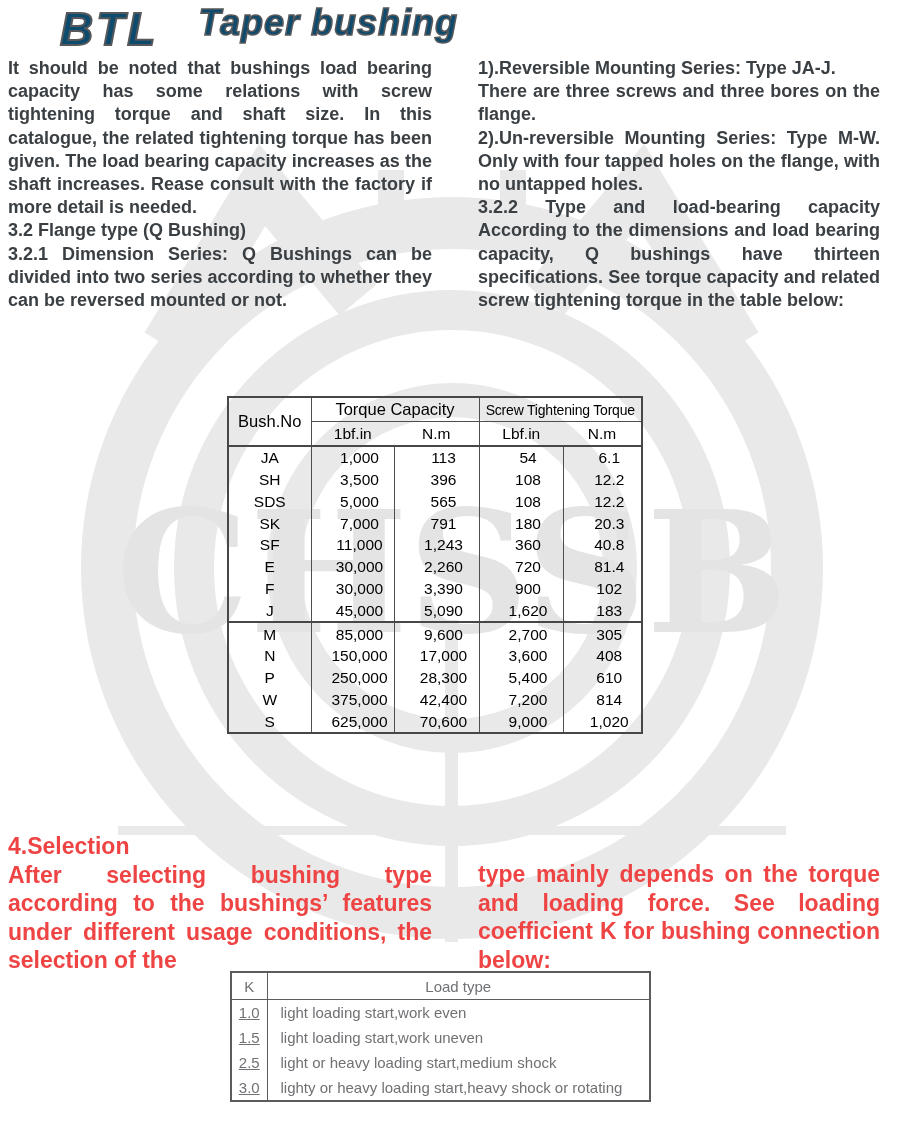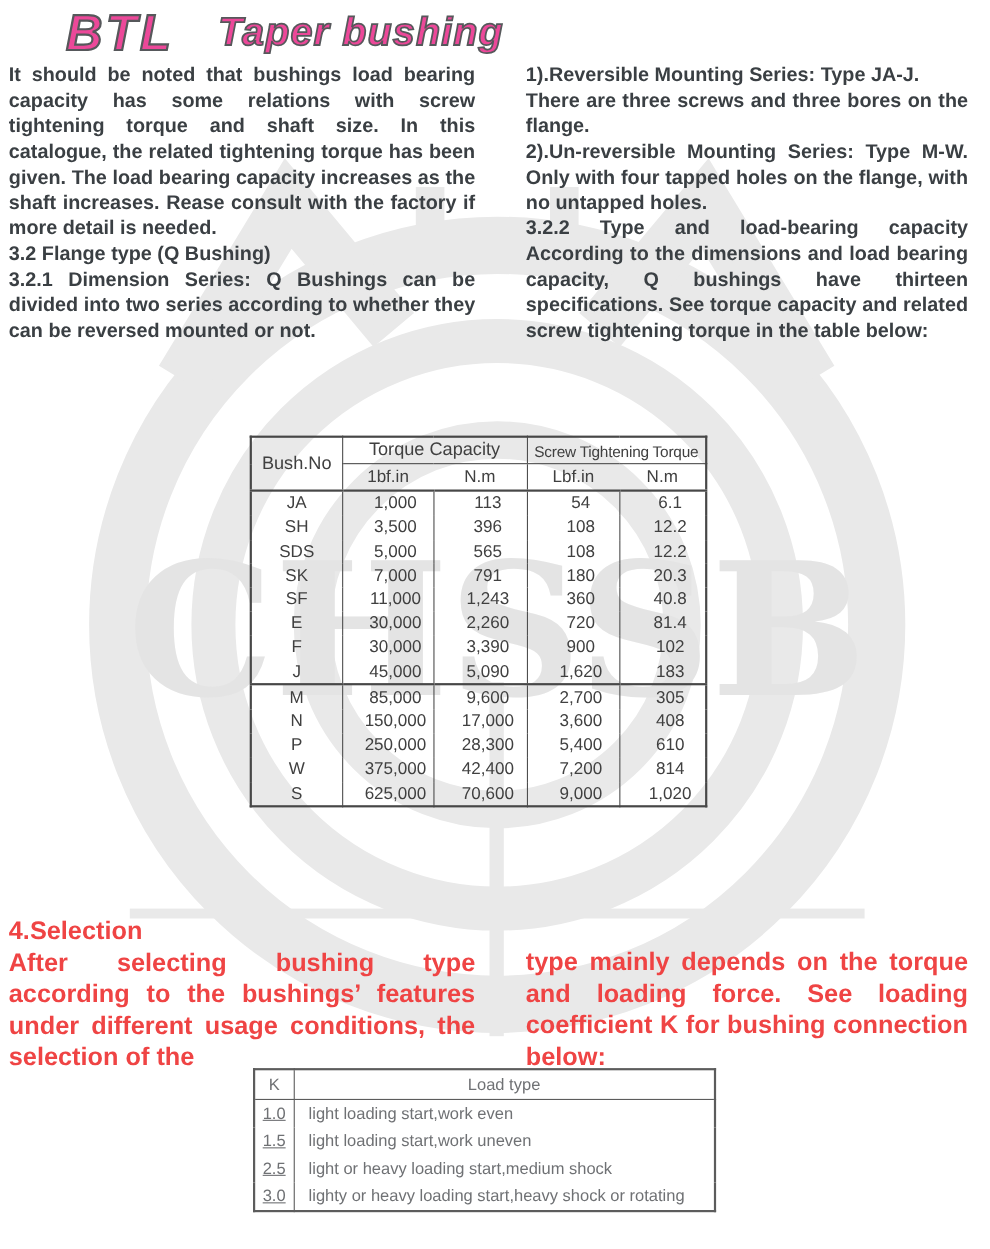--- a/index.html
+++ b/index.html
@@ -4,21 +4,21 @@
 <style>
   html,body{margin:0;padding:0;}
   body{
     width:900px;height:1135px;position:relative;background:#ffffff;
     font-family:"Liberation Sans",sans-serif;overflow:hidden;
   }
   .layer{position:absolute;z-index:1;}
   
   #wm{position:absolute;left:0;top:0;z-index:0;}
   
-  .masthead{left:60px;top:2px;display:flex;align-items:center;gap:40px;color:#ec4899;}
+  .masthead{left:60px;top:2px;display:flex;align-items:flex-start;gap:40px;color:#0c4a6e;}
   .brand{
     font-size:46px;font-weight:bold;font-style:italic;letter-spacing:3px;
     -webkit-text-stroke:2px #56585b;
   }
   .ptitle{
     font-size:36px;font-weight:bold;font-style:italic;letter-spacing:1px;
     -webkit-text-stroke:1.6px #56585b;
   }
   
   .txtcol{color:#3a3f43;font-weight:bold;font-size:18px;line-height:23.2px;
@@ -32,21 +32,21 @@
   .selcol p{margin:0;}
   #sel-left{left:8px;top:832px;width:424px;}
   #sel-right{left:478px;top:860px;width:402px;}
   .sel-h{text-align:left;}
   
   #torque-table{
     left:227px;top:396px;
   }
   #torque-table table{
     border-collapse:collapse;table-layout:fixed;width:414px;
-    background:transparent;color:#404040;font-size:15.5px;line-height:1;
+    background:transparent;color:#000000;font-size:15.5px;line-height:1;
     border:2px solid #474747;
   }
   #torque-table th{font-weight:normal;padding:0;}
   #torque-table td{padding:0;text-align:center;height:21.8px;}
   #torque-table .gh{height:23px;font-size:16.5px;border-bottom:1.5px solid #4e4e4e;}
   #torque-table .gh2{font-size:14px;letter-spacing:-0.2px;margin-top:28px;}
   #torque-table .bushno{
     font-size:16.5px;border-right:1.5px solid #4e4e4e;border-bottom:2px solid #474747;
   }
   #torque-table .sub{height:23px;font-size:15.5px;border-bottom:2px solid #474747;}

